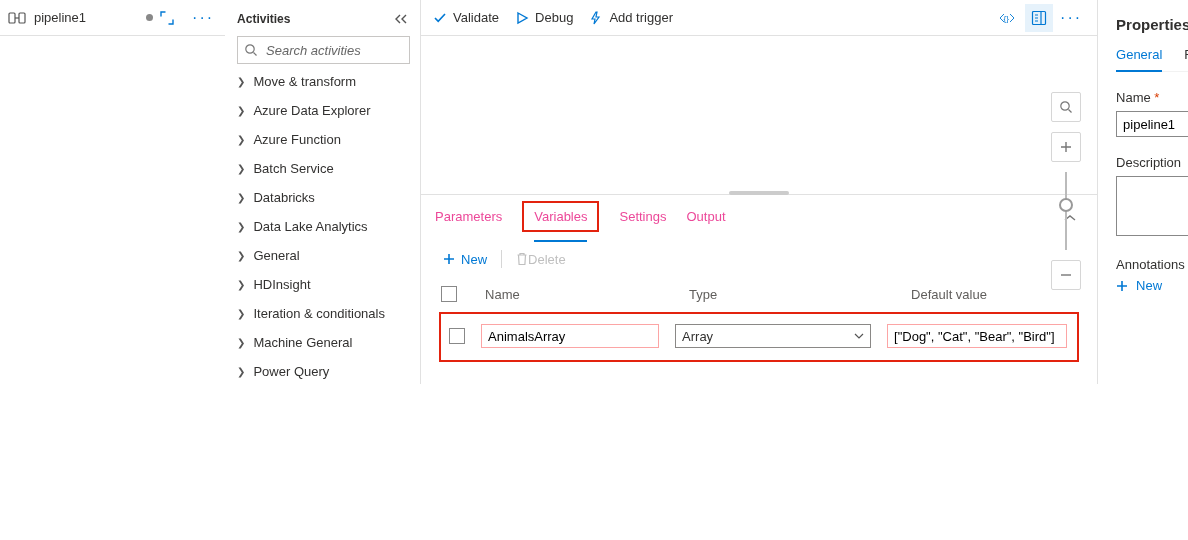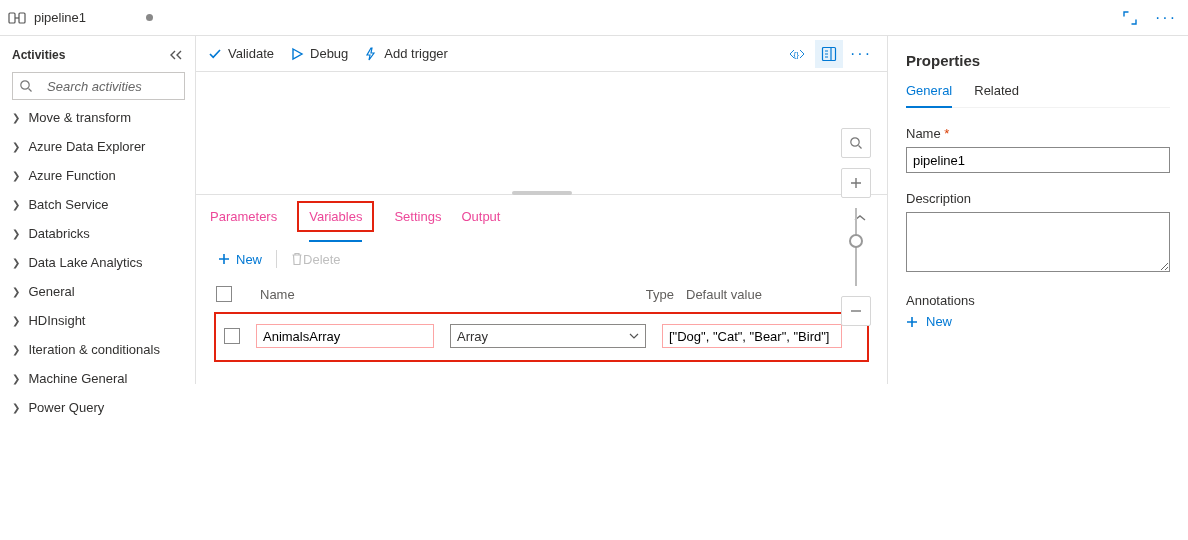--- a/index.html
+++ b/index.html
@@ -1,35 +1,35 @@
 <!DOCTYPE html>
 <html><head>
 <meta charset="utf-8">
 <style>
   * { box-sizing: border-box; margin: 0; padding: 0; }
   body { font-family: "Segoe UI", Arial, sans-serif; font-size: 13px; color: #323130; background: #fff; width: 1188px; height: 540px; overflow: hidden; }
-  .app { display: flex; flex-direction: column; height: 384px; }
+  .app { display: flex; flex-direction: row; height: 384px; }
 
   
   .tabbar { height: 36px; display: flex; align-items: center; border-bottom: 1px solid #e1e1e1; padding: 0 8px; position: relative; }
   .tab-icon { display: inline-flex; align-items: center; margin-right: 8px; }
   .tab-title { font-size: 13px; color: #323130; }
   .dirty-dot { width: 7px; height: 7px; border-radius: 50%; background: #888; margin-left: 60px; }
   .tab-right { margin-left: auto; display: flex; align-items: center; gap: 8px; }
   .tab-right .icon-btn { width: 28px; height: 28px; display: flex; align-items: center; justify-content: center; cursor: pointer; color: #0078d4; }
 
   
   .body { flex: 1; display: flex; min-height: 0; }
 
   
   .sidebar { width: 196px; border-right: 1px solid #e1e1e1; padding: 12px 10px 10px 12px; }
   .sidebar-header { display: flex; align-items: center; margin-bottom: 10px; }
   .sidebar-title { font-size: 12px; font-weight: 600; flex: 1; }
   .sidebar-header .chev { font-size: 11px; color: #555; margin-left: 4px; cursor: pointer; }
-  .search-box { display: flex; align-items: center; border: 1px solid #c8c6c4; height: 28px; padding: 0 6px; margin-bottom: 10px; gap: 14px; }
+  .search-box { display: flex; align-items: center; border: 1px solid #c8c6c4; height: 28px; padding: 0 6px; margin-bottom: 10px; gap: 8px; }
   .search-box input { border: none; outline: none; font-size: 13px; flex: 1; font-style: italic; color: #666; background: transparent; }
   .search-box input::placeholder { font-style: italic; color: #666; }
   .search-box .icon { color: #666; }
   .activities-list { display: flex; flex-direction: column; gap: 14px; }
   .activity-item { display: flex; align-items: center; gap: 8px; cursor: pointer; font-size: 13px; color: #323130; }
   .activity-item .chev { font-size: 10px; color: #555; display: inline-flex; justify-content: center; }
 
   
   .center { flex: 1; display: flex; flex-direction: column; border-right: 1px solid #e1e1e1; min-width: 0; }
   .toolbar { height: 36px; border-bottom: 1px solid #e1e1e1; display: flex; align-items: center; padding: 0 12px; gap: 16px; }
@@ -60,21 +60,21 @@
   .bottom-content { padding: 10px 18px 22px 18px; }
   .bottom-actions { display: flex; align-items: center; gap: 14px; margin: 6px 0 18px 4px; }
   .act-new { color: #0078d4; display: flex; align-items: center; gap: 6px; cursor: pointer; font-size: 13px; }
   .act-sep { width: 1px; height: 18px; background: #d6d6d6; }
   .act-delete { color: #bfbfbf; display: flex; align-items: center; gap: 0; font-size: 13px; cursor: default; }
 
   .var-table { display: block; }
   .var-head { display: flex; align-items: center; gap: 12px; color: #605e5c; font-size: 13px; padding: 0 0 10px 2px; }
   .var-head .chk { width: 32px; }
   .var-head .c-name { width: 192px; }
-  .var-head .c-type { width: 210px; text-align: right; }
+  .var-head .c-type { width: 210px; }
   .var-head .c-default { flex: 1; }
 
   .var-row-wrap { border: 2px solid #e3230e; padding: 10px 10px 12px 8px; display: flex; align-items: center; gap: 16px; }
   .chk-box { width: 16px; height: 16px; border: 1px solid #888; background: #fff; }
   .var-input { height: 24px; border: 1px solid #fca5a5; padding: 0 6px; font-size: 13px; background: #fff; }
   .var-input.name { width: 178px; }
   .var-select { width: 196px; height: 24px; border: 1px solid #8a8886; display: flex; align-items: center; justify-content: space-between; padding: 0 6px; font-size: 13px; cursor: pointer; background: #fff; }
   .var-input.default { width: 180px; }
 
   

